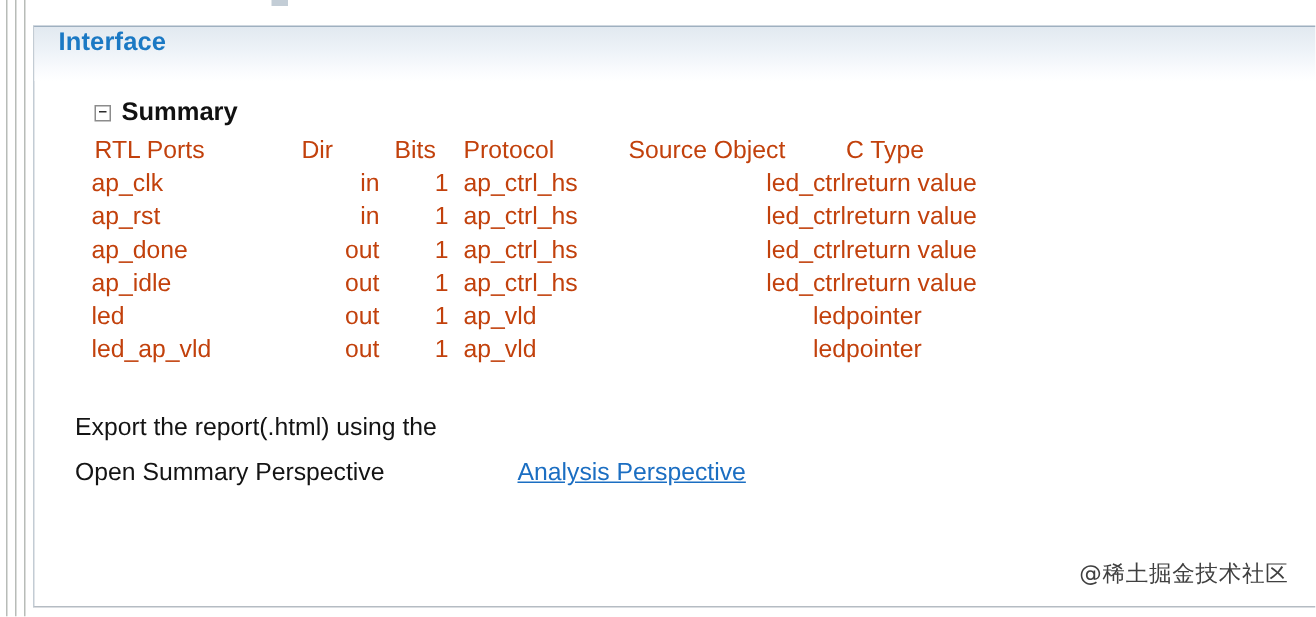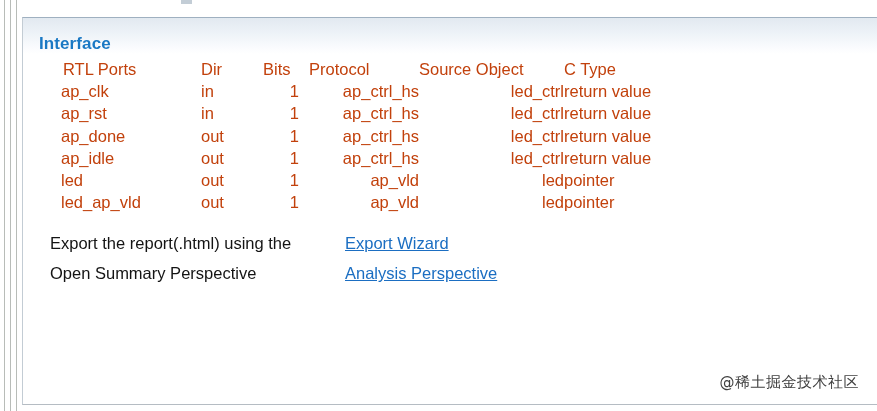--- a/index.html
+++ b/index.html
@@ -53,21 +53,21 @@
     border-top: 1px solid #9fb0c0;
     border-left: 1px solid #c3ccd4;
     border-bottom: 1px solid #b5bcc3;
     box-sizing: border-box;
   }
 
   .section-header {
     height: 36px;
     background: linear-gradient(to bottom, #e2e9f0 0%, #eef3f8 45%, #fbfcfe 85%, #ffffff 100%);
     display: flex;
-    align-items: flex-end;
+    align-items: flex-start;
     padding-left: 16px;
     box-sizing: border-box;
   }
   .section-header .title {
     color: #1b79c4;
     font-size: 17px;
     font-weight: bold;
     letter-spacing: .1px;
   }
 
@@ -124,38 +124,38 @@
   .ports-table th { text-align: left; }
 
   .col-port   { width: 150px; }
   .col-dir    { width: 62px;  }
   .col-bits   { width: 46px;  }
   .col-proto  { width: 110px; }
   .col-source { width: 145px; }
   .col-ctype  { width: 120px; }
 
   .ports-table td.c-port   { text-align: left;   padding-left: 10px; }
-  .ports-table td.c-dir    {  padding-right: 10px; }
+  .ports-table td.c-dir    { text-align: right;  padding-right: 10px; }
   .ports-table td.c-bits   { text-align: right;  padding-right: 10px; }
-  .ports-table td.c-proto  { text-align: right;  }
+  .ports-table td.c-proto  { text-align: left;  }
   .ports-table td.c-source { text-align: right;  }
   .ports-table td.c-ctype  { text-align: left;  }
 
   .ports-table th.c-port   { text-align: left;   padding-left: 12px; }
 
   
   .links {
     margin-top: 20px;
     margin-left: 11px;
     font-size: 16.5px;
     color: #141414;
   }
   .link-row {
     display: flex;
-    align-items: flex-start;
+    align-items: flex-end;
     height: 30px;
   }
   .link-row .lbl { white-space: nowrap; }
   .link-row a {
     color: #1b6ec2;
     text-decoration: underline;
     white-space: nowrap;
     cursor: pointer;
   }
   .row-export .lbl { width: 295px; }
@@ -185,20 +185,24 @@
 <div class="cut-glyph"></div>
 
 <div class="panel">
 
   <div class="section-header">
     <span class="title">Interface</span>
   </div>
 
   <div class="panel-body">
 
+    <div class="tree-node">
+      <span class="expander"></span>
+      <span class="node-label">Summary</span>
+    </div>
 
     <table class="ports-table">
       <colgroup>
         <col class="col-port">
           <col class="col-dir">
           <col class="col-bits">
         <col class="col-proto">
           <col class="col-source">
           <col class="col-ctype">
       </colgroup>
@@ -260,21 +264,20 @@
           <td class="c-proto">ap_vld</td>
           <td class="c-source">led</td>
           <td class="c-ctype">pointer</td>
         </tr>
       </tbody>
     </table>
 
     <div class="links">
       <div class="link-row row-export">
         <span class="lbl">Export the report(.html) using the</span>
-        <a>Export Wizard</a>
       </div>
       <div class="link-row row-analysis">
         <span class="lbl">Open Summary Perspective</span>
         <a>Analysis Perspective</a>
       </div>
     </div>
 
   </div>
 
   <div class="watermark">@稀土掘金技术社区</div>

